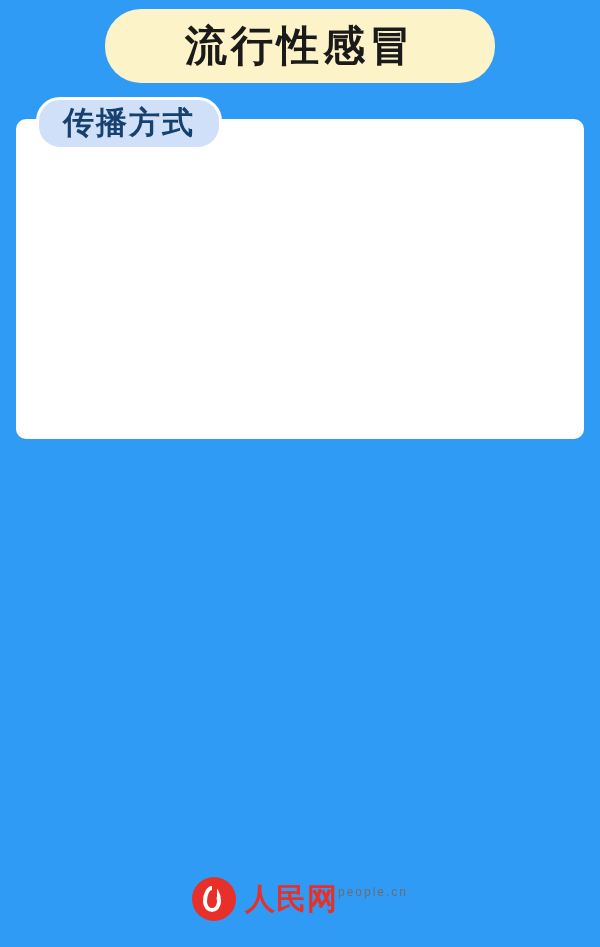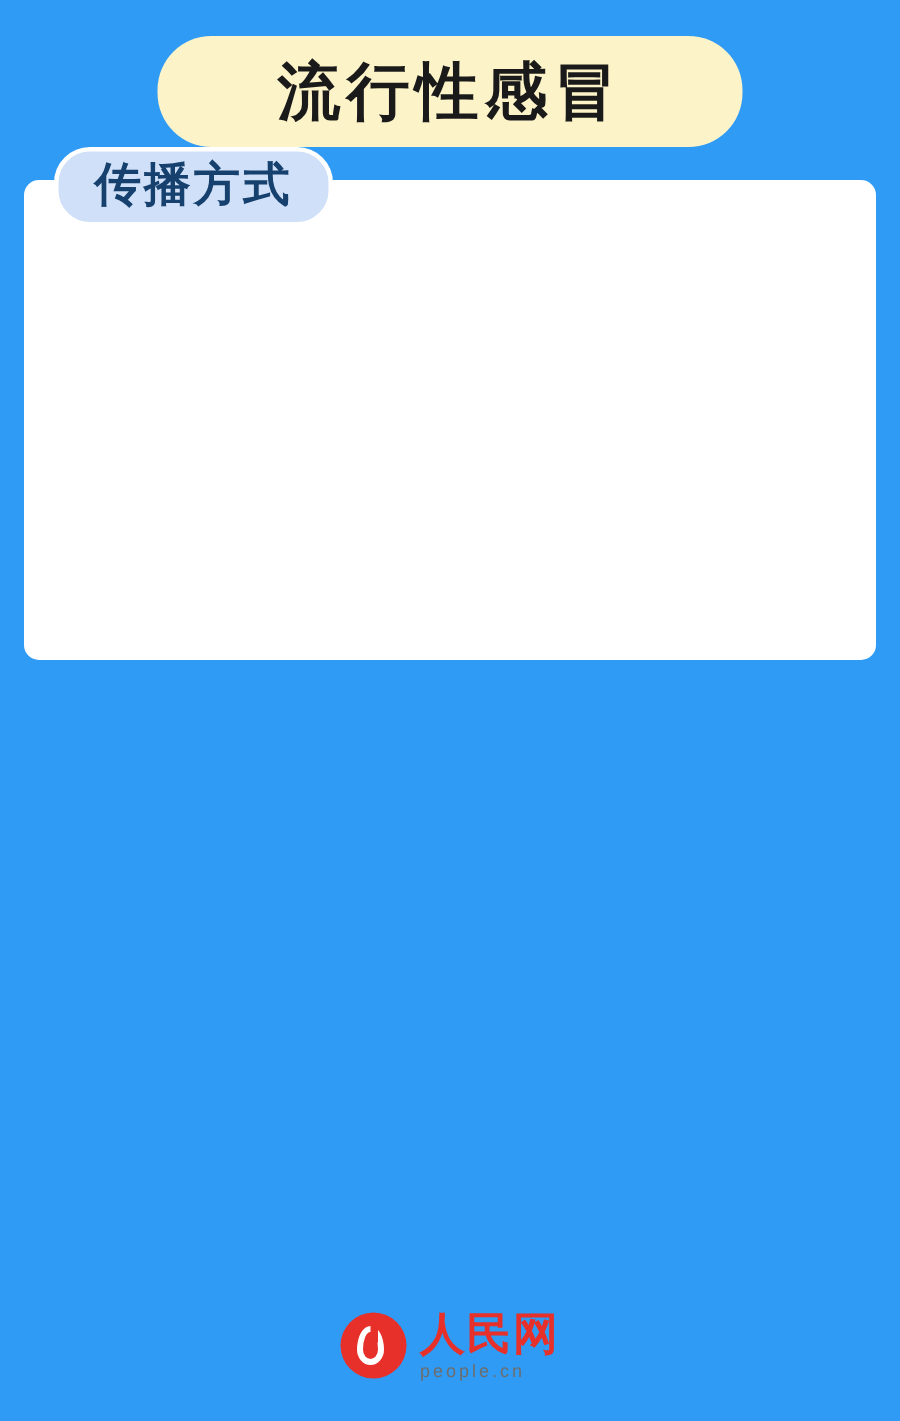--- a/index.html
+++ b/index.html
@@ -16,21 +16,21 @@
   }
   .page {
     width: 600px;
     height: 947px;
     background: linear-gradient(180deg, #2f9bf5 0%, #2f9bf5 55%, #2f9bf5 100%);
     position: relative;
     box-sizing: border-box;
   }
   
   .title-wrap {
-    padding-top: 24px;
+    padding-top: 9px;
     display: flex;
     justify-content: center;
   }
   .title-banner {
     background: #fdf3c8;
     border-radius: 36px;
     width: 390px;
     height: 74px;
     display: flex;
     align-items: center;
@@ -52,21 +52,21 @@
     font-size: 28.5px;
     line-height: 1.53;
     font-weight: bold;
     text-indent: 57px;
     letter-spacing: 0px;
     font-family: "DejaVu Sans", "Liberation Sans", sans-serif;
     text-align: justify;
   }
   
   .section-card {
-    margin: 22px 16px 0 16px;
+    margin: 36px 16px 0 16px;
     background: #ffffff;
     border-radius: 10px;
     min-height: 320px;
     position: relative;
     padding: 50px 20px 26px 20px;
     box-sizing: border-box;
   }
   .section-tag {
     position: absolute;
     top: -22px;
@@ -133,21 +133,21 @@
     content: "";
     position: absolute;
     left: 20px;
     top: 7px;
     width: 5px;
     height: 13px;
     background: #e8302a;
   }
   .logo-texts {
     display: flex;
-    flex-direction: column;
+    flex-direction: row;
     justify-content: center;
   }
   .logo-cn {
     font-size: 30px;
     font-weight: bold;
     color: #e8302a;
     line-height: 1.05;
     letter-spacing: 1px;
     font-family: "DejaVu Sans", "Liberation Sans", sans-serif;
   }

